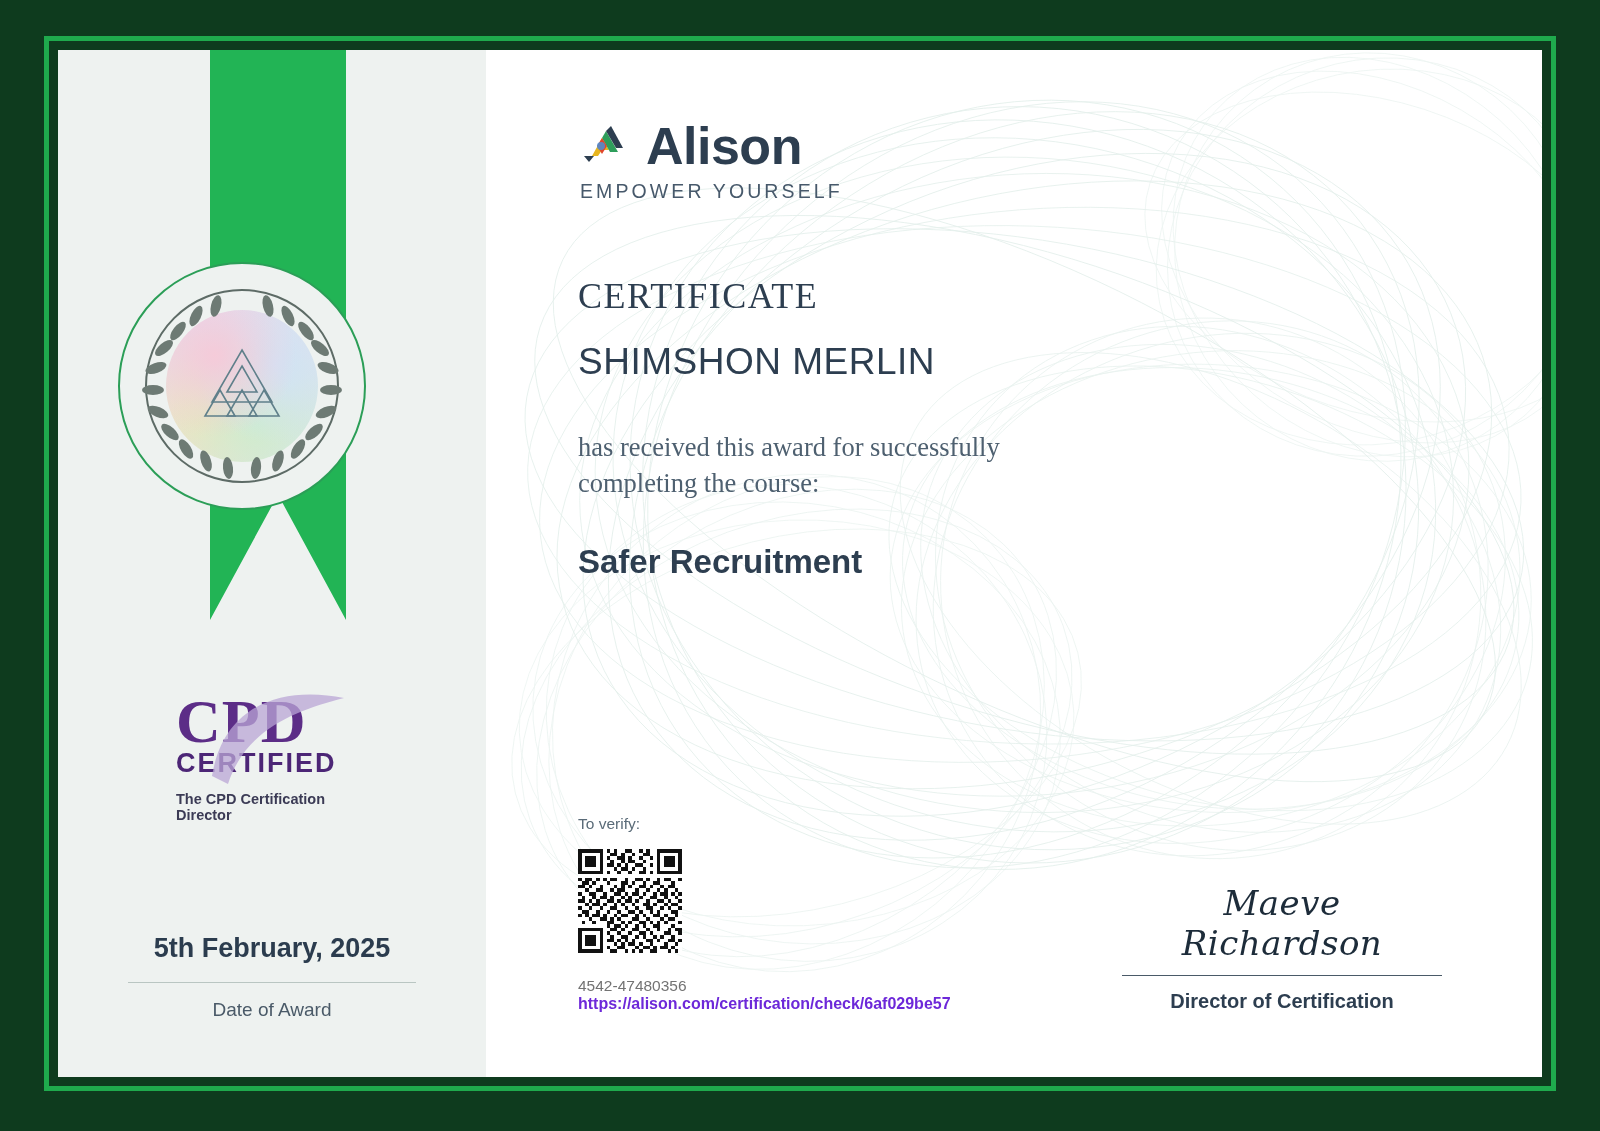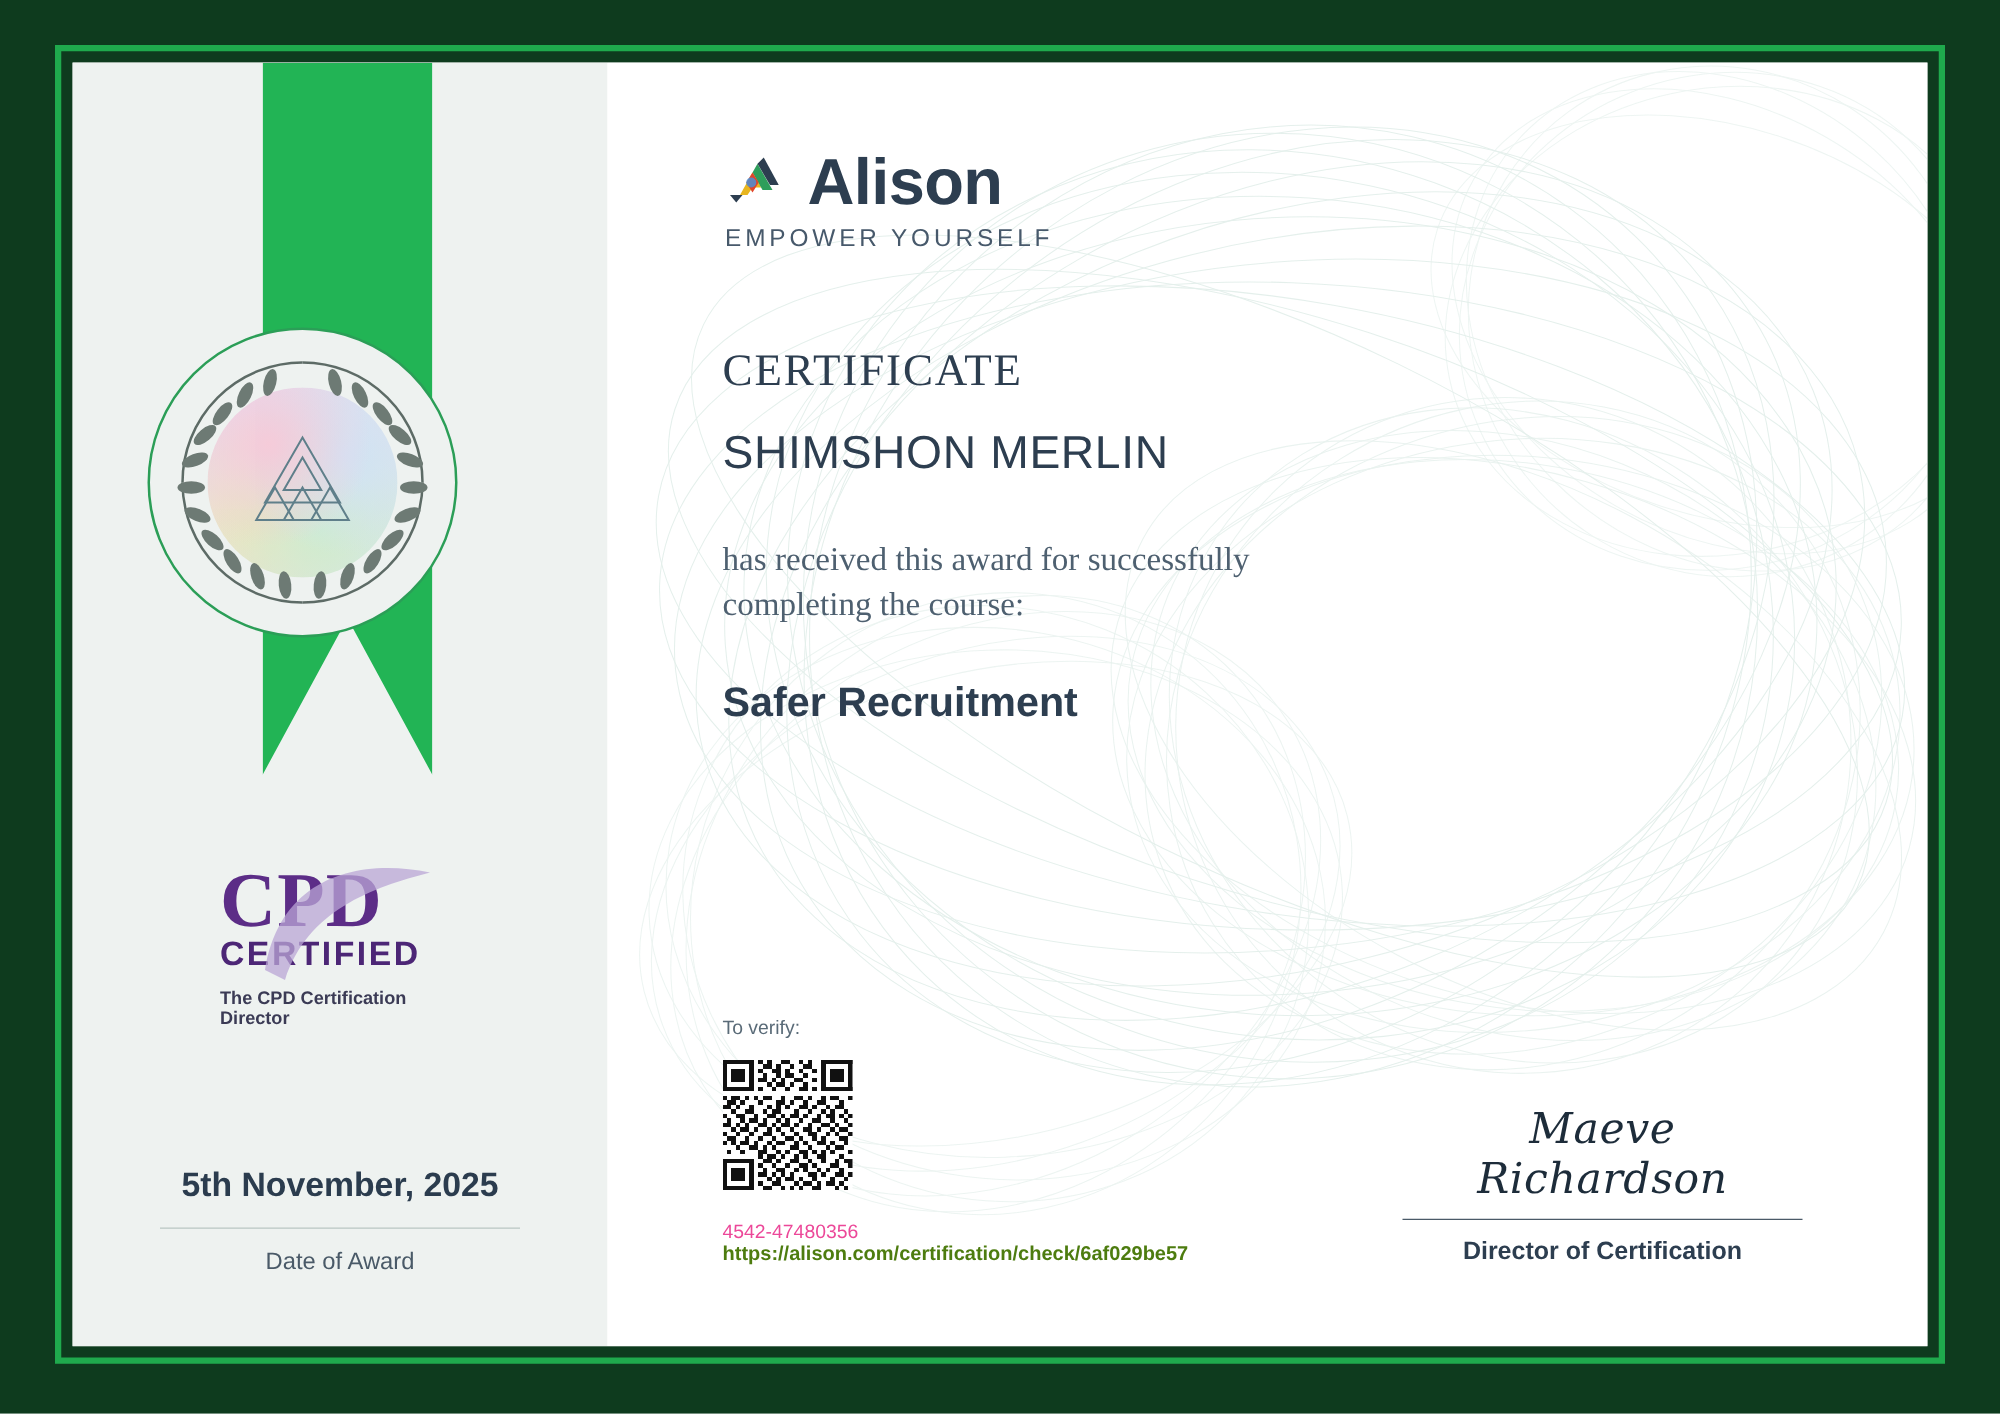--- a/index.html
+++ b/index.html
@@ -250,26 +250,26 @@
     color: #5a6b78;
     margin-bottom: 16px;
   }
   .qr {
     width: 104px;
     height: 104px;
   }
   .cert-code {
     margin-top: 20px;
     font-size: 15.5px;
-    color: #ec4899;
+    color: #737373;
   }
   .verify-url {
     margin-top: 9px;
     font-size: 16px;
-    color: #4d7c0f;
+    color: #6d28d9;
     font-weight: bold;
     text-decoration: none;
   }
 
   .signature-block {
     position: absolute;
     right: 100px;
     bottom: 64px;
     z-index: 3;
     text-align: center;
@@ -362,21 +362,21 @@
             <path d="M18 92 C 30 18, 92 2, 150 14 C 104 26, 52 44, 34 100 Z" fill="#b9a6d6" opacity="0.75"></path>
           </svg>
           <div class="cpd-text">CPD</div>
           <div class="cpd-certified">CERTIFIED</div>
         </div>
         <div class="cpd-sub">The CPD Certification</div>
         <div class="cpd-sub" style="margin-top:0">Director</div>
       </div>
 
       <div class="date-block">
-        <div class="date-value">5th November, 2025</div>
+        <div class="date-value">5th February, 2025</div>
         <div class="rule"></div>
         <div class="date-label">Date of Award</div>
       </div>
 
     </div>
 
     <div class="right-panel">
 
       <svg class="guilloche" viewBox="0 0 1020 980" preserveAspectRatio="none">
         <g fill="none" stroke="#cfe3dc" stroke-width="0.8">

